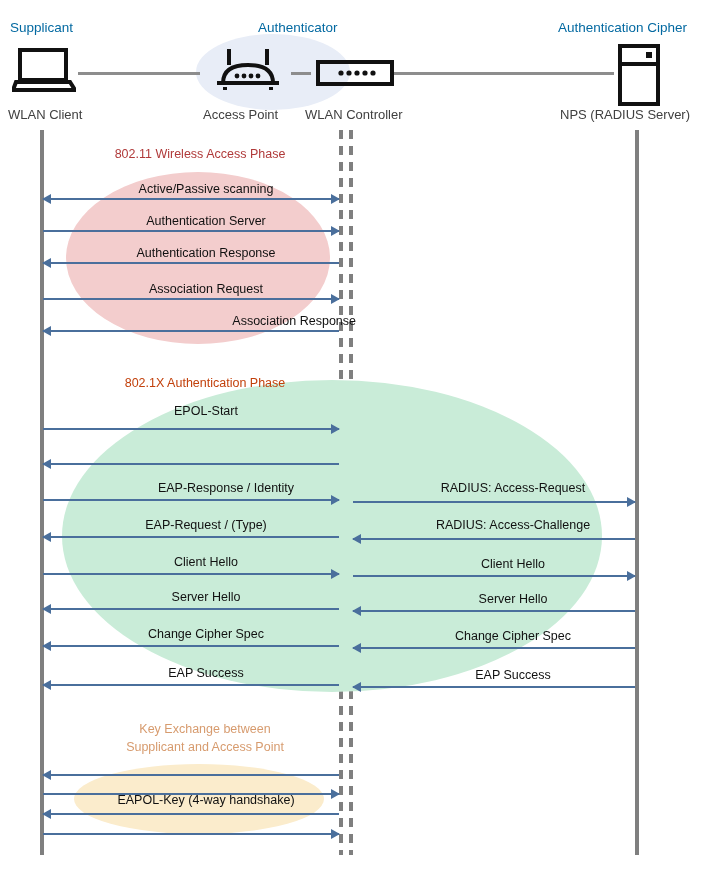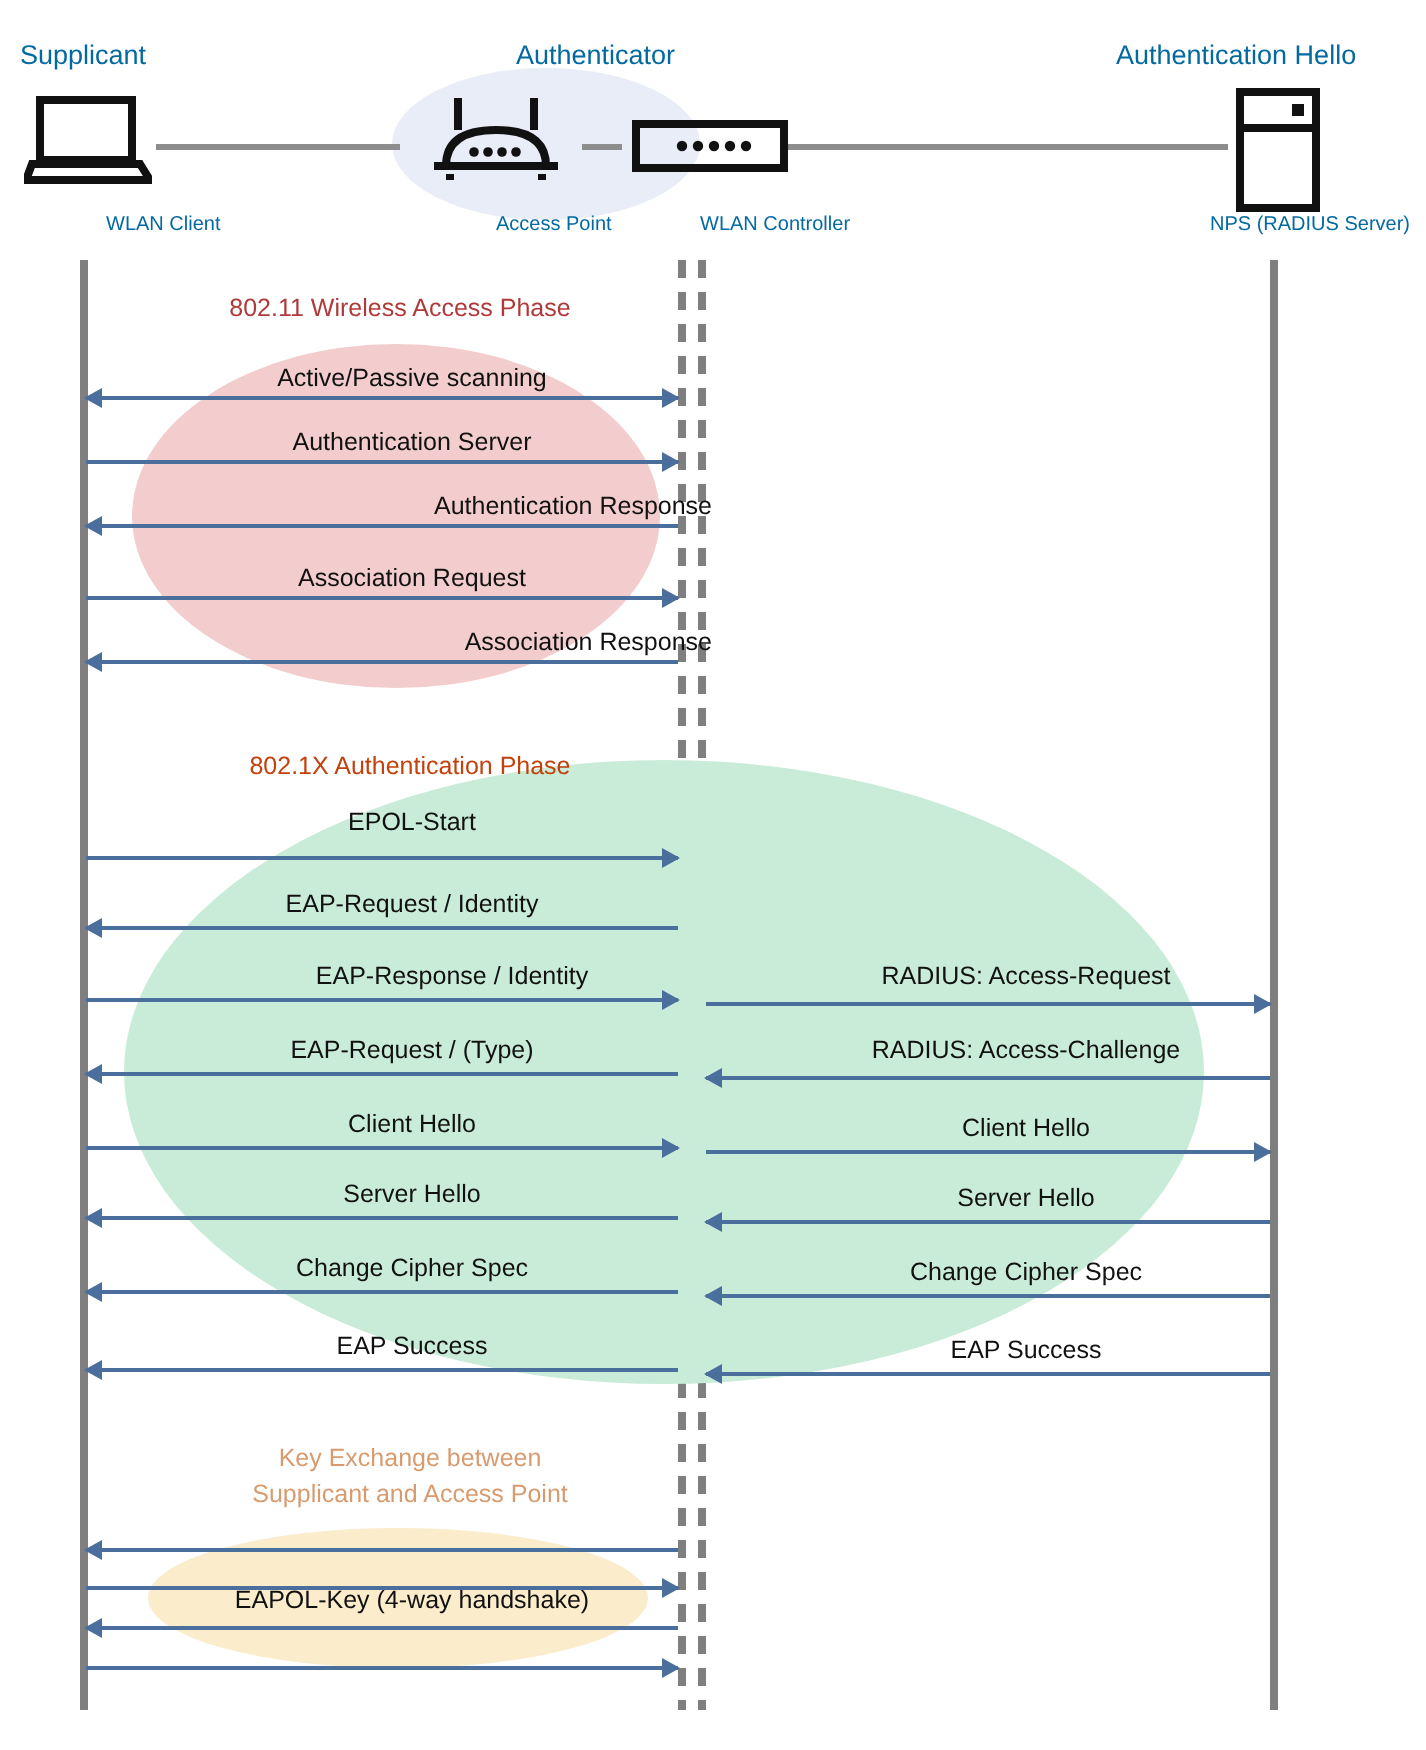--- a/index.html
+++ b/index.html
@@ -2,21 +2,21 @@
 <html><head>
 <meta charset="utf-8">
 <style>
   html,body{margin:0;padding:0;background:#ffffff;}
   body{font-family:"Liberation Sans", sans-serif;color:#1a1a1a;}
 
   #stage{position:relative;width:713px;height:875px;overflow:hidden;background:#fff;}
 
   
   .hdr-title{position:absolute;font-size:13.5px;color:#0369a1;white-space:nowrap;}
-  .hdr-sub{position:absolute;font-size:10px;color:#0369a1;white-space:nowrap;margin-left:45px;}
+  .hdr-sub{position:absolute;font-size:13px;color:#404040;white-space:nowrap;}
 
   .auth-ellipse{position:absolute;left:196px;top:34px;width:154px;height:76px;
        border-radius:50%;background:#e8edf7;}
 
   .hwire{position:absolute;height:3px;background:#8d8d8d;}
 
   
   .icon{position:absolute;}
 
   
@@ -44,21 +44,21 @@
 </style>
 </head>
 <body>
 
 <div id="stage">
 
   <div class="auth-ellipse"></div>
 
   <div class="hdr-title" style="left:10px;top:20px;">Supplicant</div>
   <div class="hdr-title" style="left:258px;top:20px;">Authenticator</div>
-  <div class="hdr-title" style="left:558px;top:20px;">Authentication Hello</div>
+  <div class="hdr-title" style="left:558px;top:20px;">Authentication Cipher</div>
 
   <div class="hwire" style="left:78px;top:72px;width:122px;"></div>
   <div class="hwire" style="left:291px;top:72px;width:20px;"></div>
   <div class="hwire" style="left:394px;top:72px;width:220px;"></div>
 
   <div class="icon" style="left:12px;top:48px;">
     <svg width="64" height="44" viewBox="0 0 64 44">
       <rect x="8" y="2" width="46" height="30" fill="none" stroke="#111" stroke-width="4"></rect>
       <path d="M4 34 L58 34 L63 42 L1 42 Z" fill="none" stroke="#111" stroke-width="4"></path>
     </svg>
@@ -111,37 +111,36 @@
   <div class="ell ell-red" style="left:66px;top:172px;width:264px;height:172px;"></div>
 
   <div class="phase-label" style="left:60px;top:146px;width:280px;color:#b03a3a;">802.11 Wireless Access Phase</div>
 
   <div class="msg" style="left:40px;top:182px;width:300px;">Active/Passive scanning</div>
   <div class="arrow left right" style="left:43px;top:198px;width:296px;"></div>
 
   <div class="msg" style="left:40px;top:214px;width:300px;">Authentication Server</div>
   <div class="arrow right" style="left:43px;top:230px;width:296px;"></div>
 
-  <div class="msg" style="left:40px;top:246px;width:300px;text-align:right;">Authentication Response</div>
+  <div class="msg" style="left:40px;top:246px;width:300px;">Authentication Response</div>
   <div class="arrow left" style="left:43px;top:262px;width:296px;"></div>
 
   <div class="msg" style="left:40px;top:282px;width:300px;">Association Request</div>
   <div class="arrow right" style="left:43px;top:298px;width:296px;"></div>
 
   <div class="msg" style="left:40px;top:314px;width:300px;text-align:right;">Association Response</div>
   <div class="arrow left" style="left:43px;top:330px;width:296px;"></div>
 
   <div class="ell ell-green" style="left:62px;top:380px;width:540px;height:312px;"></div>
 
   <div class="phase-label" style="left:60px;top:375px;width:290px;color:#c2410c;">802.1X Authentication Phase</div>
 
   <div class="msg" style="left:40px;top:404px;width:300px;">EPOL-Start</div>
   <div class="arrow right" style="left:43px;top:428px;width:296px;"></div>
 
-  <div class="msg" style="left:40px;top:445px;width:300px;">EAP-Request / Identity</div>
   <div class="arrow left" style="left:43px;top:463px;width:296px;"></div>
 
   <div class="msg" style="left:40px;top:481px;width:300px;margin-left:20px;">EAP-Response / Identity</div>
   <div class="arrow right" style="left:43px;top:499px;width:296px;"></div>
   <div class="msg" style="left:352px;top:481px;width:290px;">RADIUS: Access-Request</div>
   <div class="arrow right" style="left:353px;top:501px;width:282px;"></div>
 
   <div class="msg" style="left:40px;top:518px;width:300px;">EAP-Request / (Type)</div>
   <div class="arrow left" style="left:43px;top:536px;width:296px;"></div>
   <div class="msg" style="left:352px;top:518px;width:290px;">RADIUS: Access-Challenge</div>

